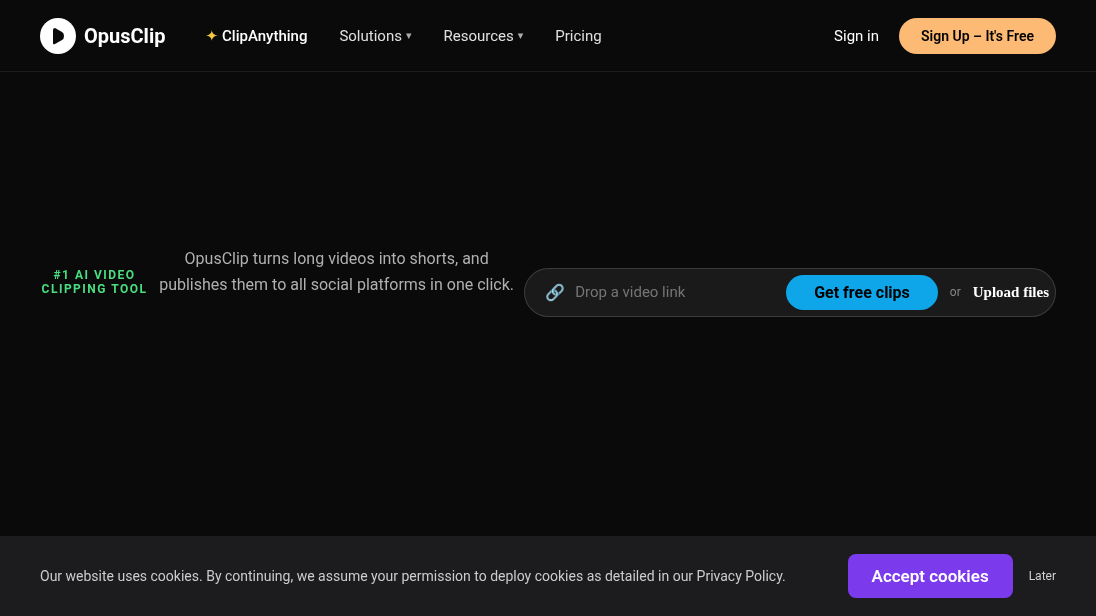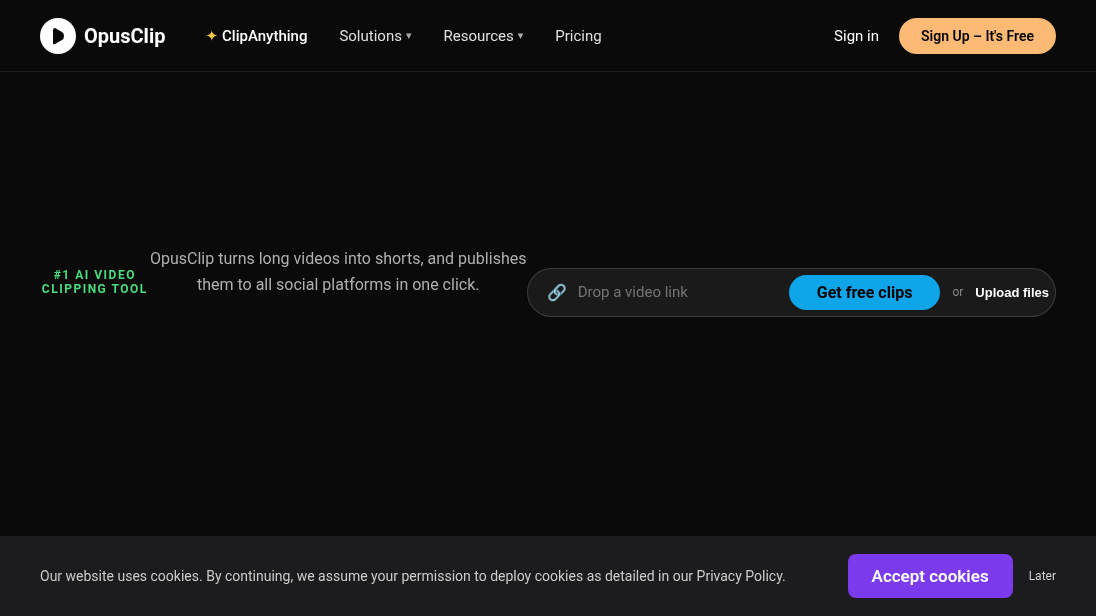--- a/index.html
+++ b/index.html
@@ -194,25 +194,25 @@
     }
 
     .cta-or {
       font-size: 12px;
       color: #888;
     }
 
     .upload-btn {
       background: none;
       border: none;
-      font-size: 13px;
+      font-size: 15px;
       font-weight: 600;
       color: #ffffff;
       cursor: pointer;
-      font-family: Liberation Sans, sans-serif;
+      font-family: Liberation Serif, serif;
       white-space: nowrap;
     }
 
     
     .cookie-banner {
       position: absolute;
       bottom: 0;
       left: 0;
       right: 0;
       background: #1c1c1e;

